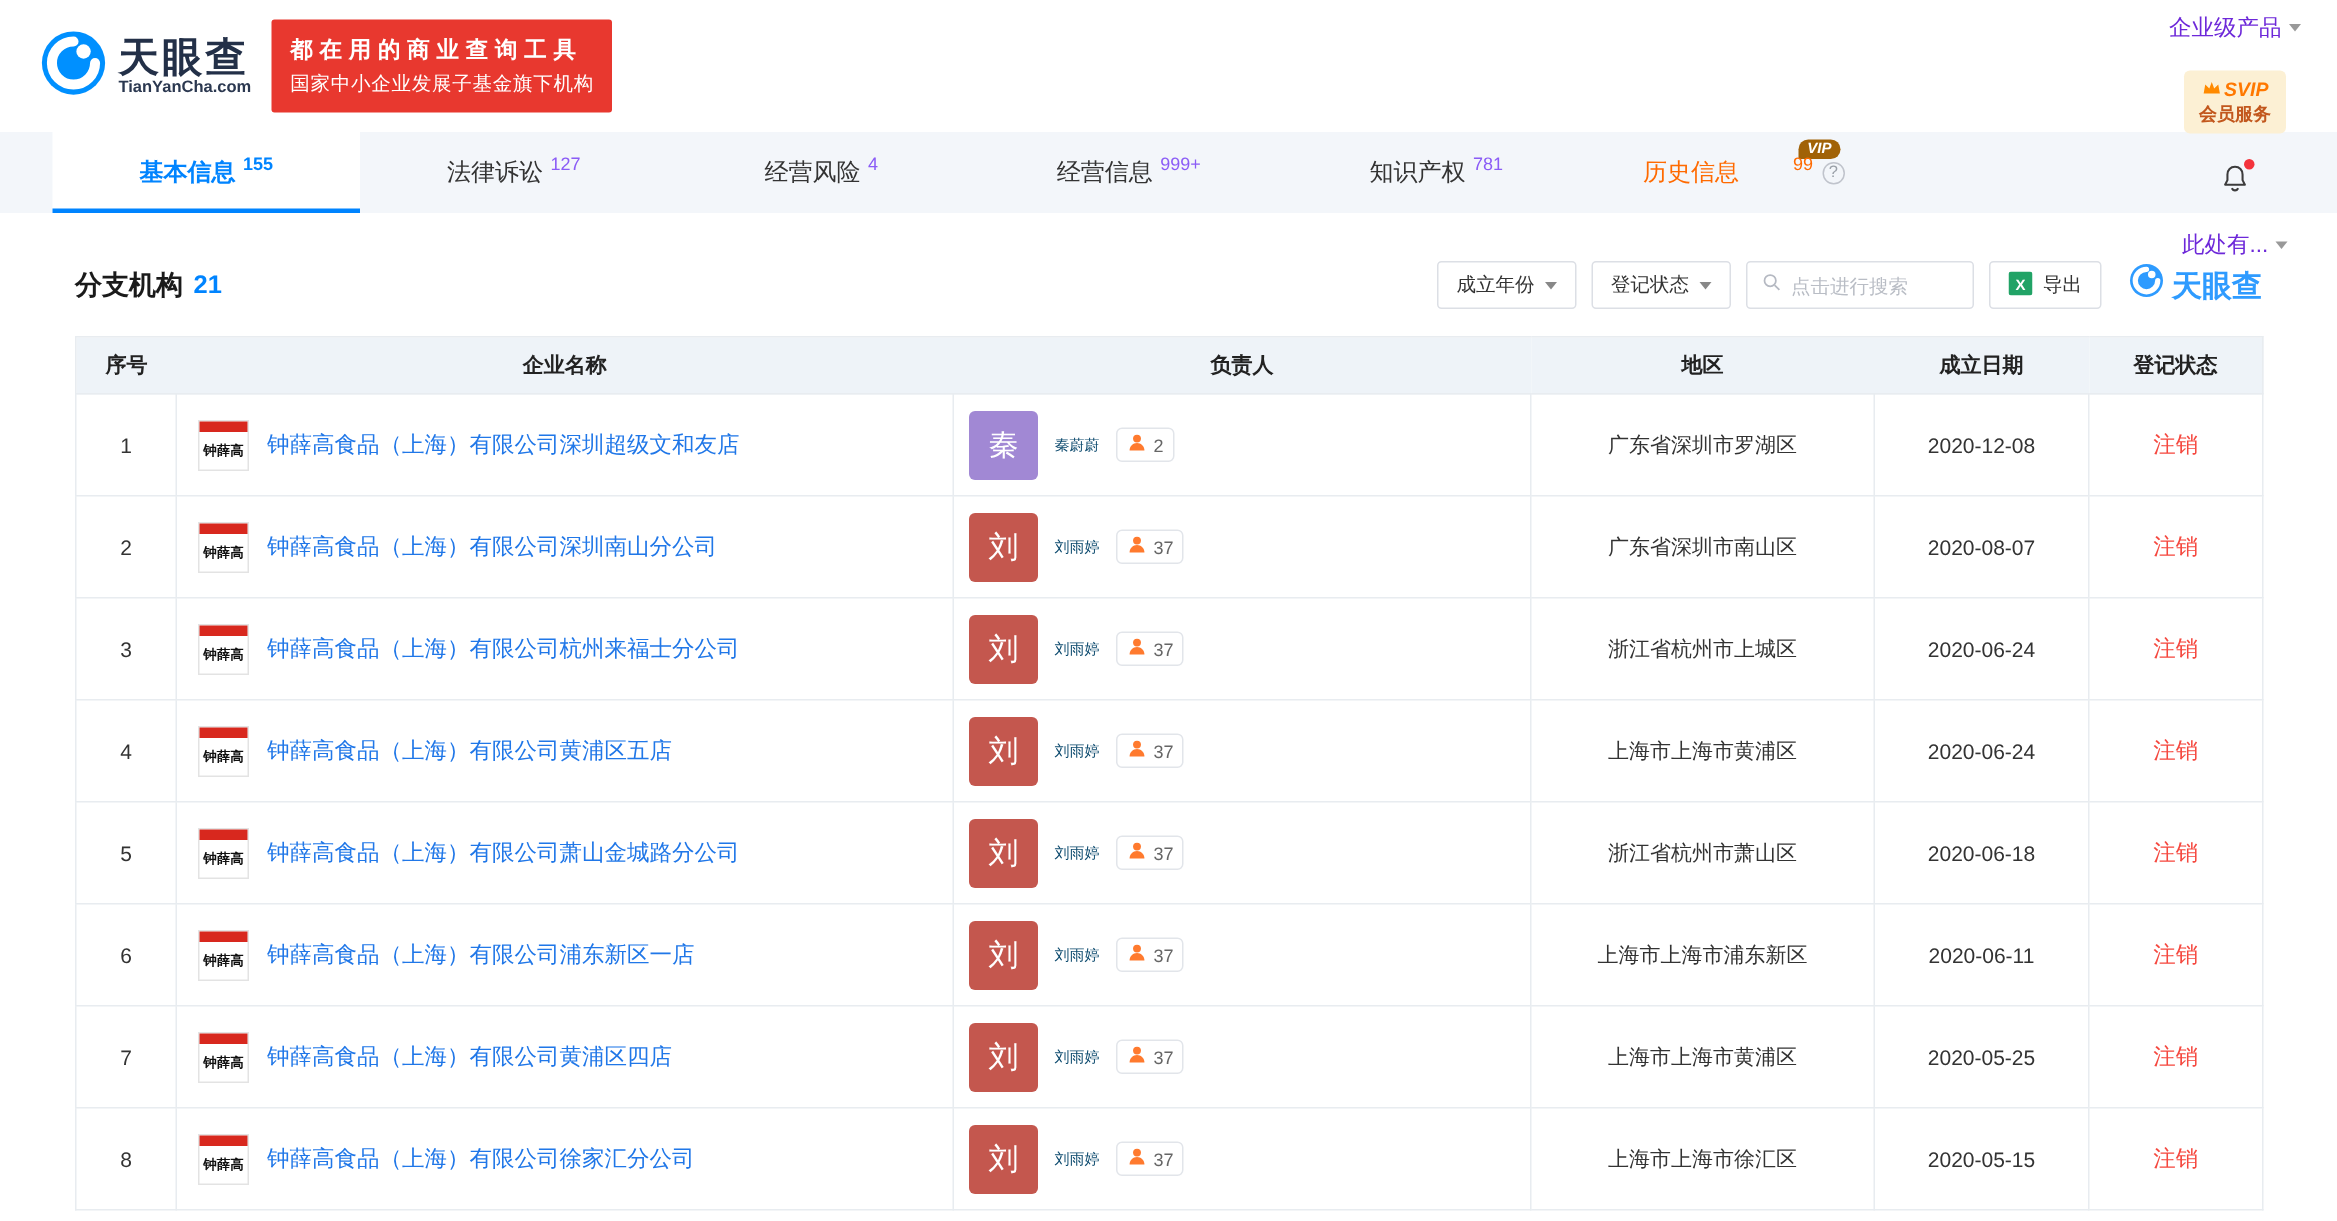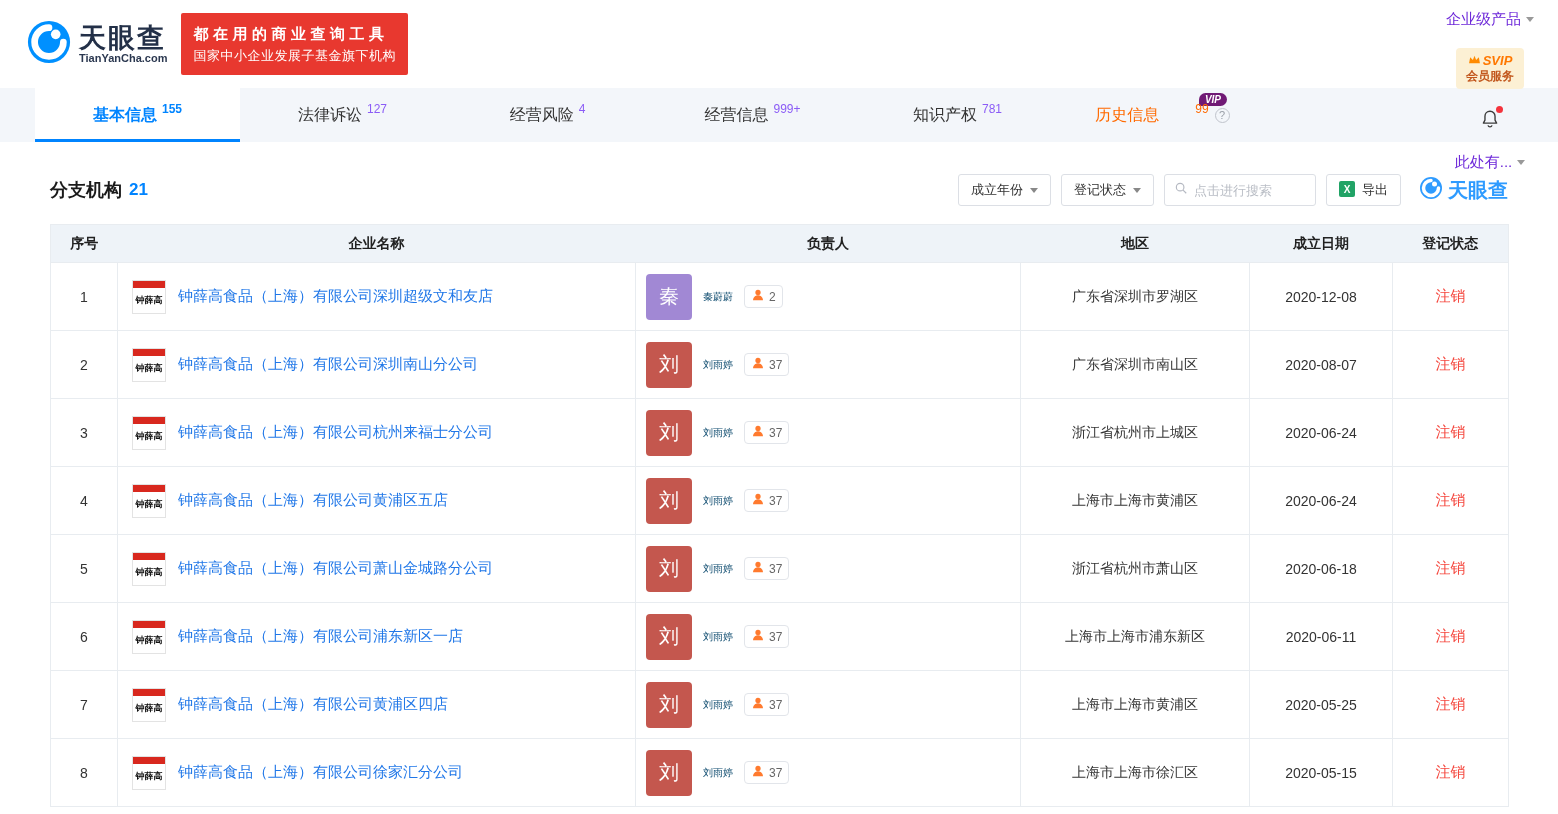--- a/index.html
+++ b/index.html
@@ -42,21 +42,21 @@
   
   .nav { height:54px; background:#f3f6fa; display:flex; padding:0 35px; }
   .nav-tab { width:205px; display:flex; align-items:center; justify-content:center; font-size:16px;
     color:#333; cursor:pointer; position:relative; }
   .nav-tab .cnt { font-size:12px; color:#8b5cf6; margin-left:5px; transform:translateY(-6px); }
   .nav-tab.active { background:#fff; color:#0084ff; font-weight:bold; }
   .nav-tab.active::after { content:""; position:absolute; left:0; right:0; bottom:0; height:3px; background:#0084ff; }
   .nav-tab.active .cnt { color:#0084ff; }
   .nav-tab.history { color:#ff6a00; }
   .nav-tab.history .cnt { color:#ff6a00;margin-left:36px; }
-  .vip-badge { position:absolute; top:5px; right:38px; background:#701a75; color:#fff; font-size:10px;
+  .vip-badge { position:absolute; top:5px; right:38px; background:#a16207; color:#fff; font-size:10px;
     font-style:italic; font-weight:bold; padding:1px 6px; border-radius:7px 7px 7px 1px; }
   .help-icon { width:15px; height:15px; border:1px solid #c0c4cc; border-radius:50%; color:#9aa0a8;
     font-size:11px; line-height:13px; text-align:center; margin-left:6px; font-weight:normal; font-style:normal; }
 
   
   .main { padding:30px 50px 0; }
   .sec-head { display:flex; align-items:center; height:36px; margin-bottom:16px; }
   .sec-title { font-size:18px; font-weight:bold; color:#1a1a1a; }
   .sec-count { font-size:17px; font-weight:bold; color:#0084ff; margin-left:7px;text-align:right; }
   .sec-tools { margin-left:auto; display:flex; align-items:center; gap:10px; }

